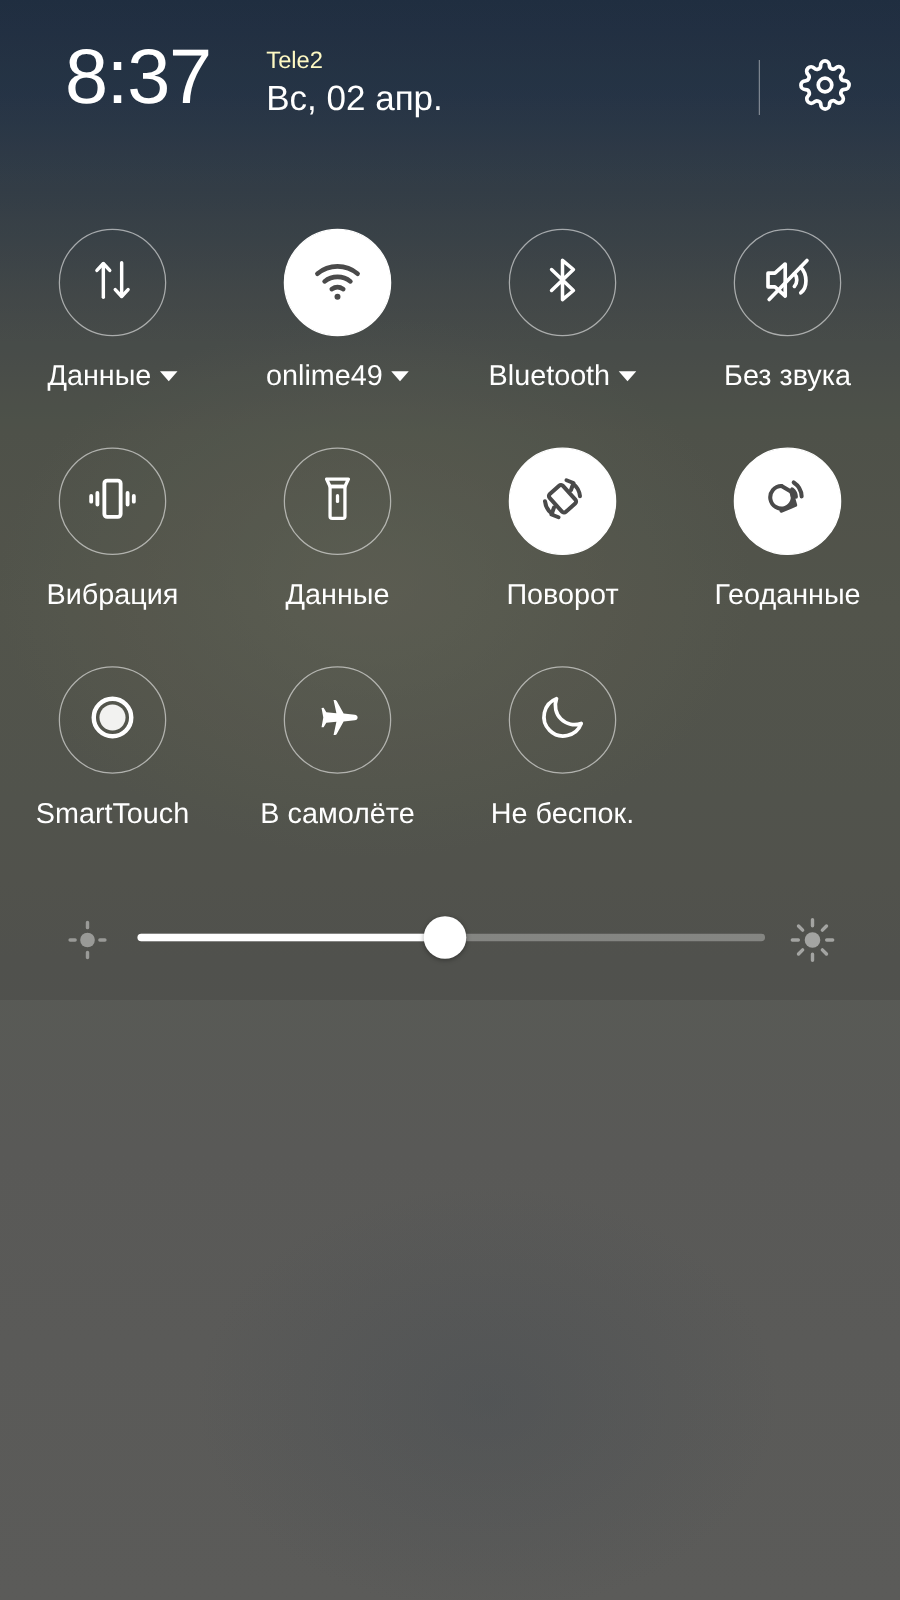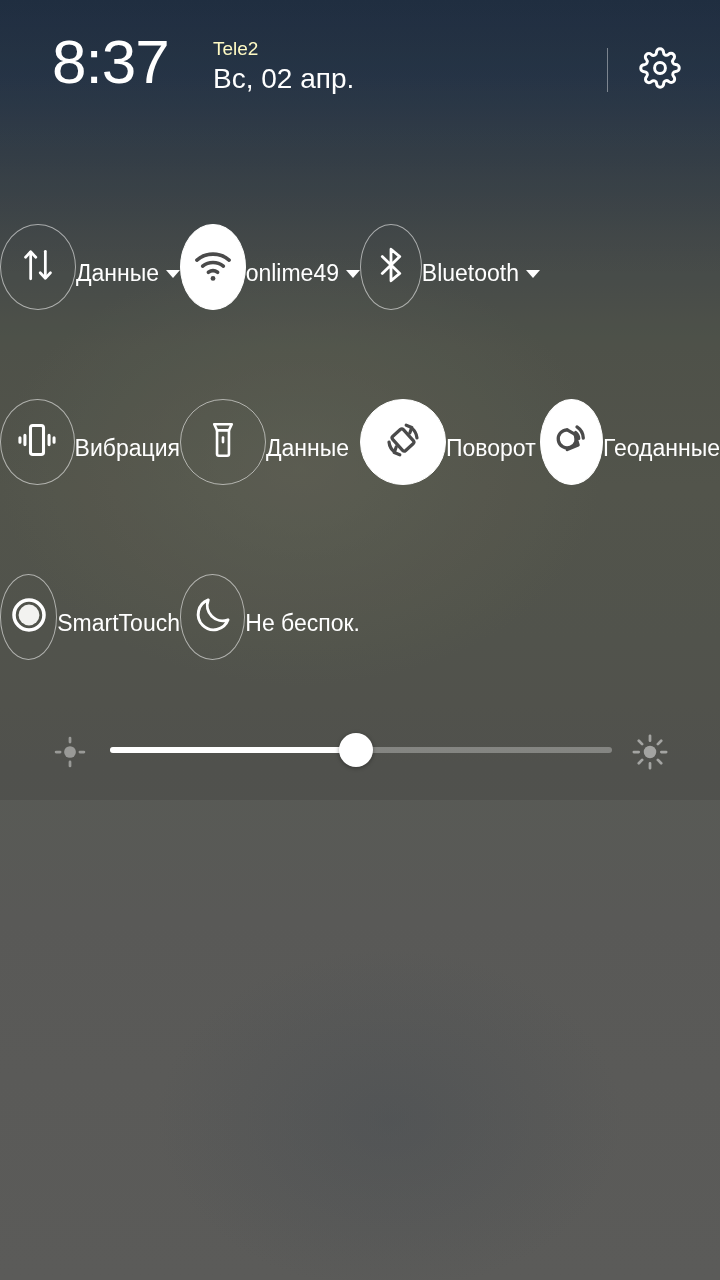--- a/index.html
+++ b/index.html
@@ -91,21 +91,21 @@
 
   
   #tiles {
     position:absolute; left:0; top:176px; width:720px;
   }
   .tile-row {
     display:flex; width:720px; height:175px;
   }
   .tile {
     width:180px;
-    display:flex; flex-direction:row; align-items:center;
+    display:flex; flex-direction:column; align-items:center;
     cursor:pointer;
   }
   .tile-circle {
     width:86px; height:86px; border-radius:50%;
     display:flex; align-items:center; justify-content:center;
     margin-top:7px;
   }
   .tile-circle.off {
     border:1.6px solid rgba(255,255,255,0.55);
     background:transparent;
@@ -230,20 +230,36 @@
               <path d="M7 7.2 17 16.8 12 21V3l5 4.2L7 16.8"></path>
             </svg>
           </span>
         </div>
         <div class="tile-label-wrap">
           <span class="tile-label">Bluetooth</span>
           <span class="caret"></span>
         </div>
       </div>
 
+      <div class="tile">
+        <div class="tile-circle off">
+          <span>
+            <svg width="44" height="44" viewBox="0 0 24 24" fill="none" stroke="#ffffff" stroke-width="1.6" stroke-linecap="round" stroke-linejoin="round">
+              <path d="M11 5 6.5 9H3.5v6h3L11 19z"></path>
+              <path d="M15 9.2c1.4 1.5 1.4 4.1 0 5.6"></path>
+              <path d="M17.8 6.4c3 3.1 3 9.1 0 11.2"></path>
+              <path d="M4 20.5 20.5 3.5"></path>
+            </svg>
+          </span>
+        </div>
+        <div class="tile-label-wrap">
+          <span class="tile-label">Без звука</span>
+
+        </div>
+      </div>
 
     </div>
 
     <div class="tile-row">
 
       <div class="tile">
         <div class="tile-circle off">
           <span>
             <svg width="46" height="46" viewBox="0 0 24 24" fill="none" stroke="#ffffff" stroke-width="1.6" stroke-linecap="round" stroke-linejoin="round">
               <rect x="8.6" y="4.4" width="6.8" height="15.2" rx="1.2"></rect>
@@ -322,20 +338,33 @@
               <circle cx="12" cy="12" r="5.0" fill="#f2f2f0"></circle>
             </svg>
           </span>
         </div>
         <div class="tile-label-wrap">
           <span class="tile-label">SmartTouch</span>
 
         </div>
       </div>
 
+      <div class="tile">
+        <div class="tile-circle off">
+          <span>
+            <svg width="42" height="42" viewBox="0 0 24 24" fill="#ffffff" stroke="none">
+              <path d="M21.2 12c0-.72-.5-1.2-1.3-1.3l-5.1-.5-3.1-5.6c-.25-.45-.6-.65-1-.65h-.5l1.3 6.1-4.6-.45-1.25-2.1-.95.1.8 4.4-.8 4.4.95.1 1.25-2.1 4.6-.45-1.3 6.1h.5c.4 0 .75-.2 1-.65l3.1-5.6 5.1-.5c.8-.1 1.3-.58 1.3-1.3z"></path>
+            </svg>
+          </span>
+        </div>
+        <div class="tile-label-wrap">
+          <span class="tile-label">В самолёте</span>
+
+        </div>
+      </div>
 
       <div class="tile">
         <div class="tile-circle off">
           <span>
             <svg width="44" height="44" viewBox="0 0 24 24" fill="none" stroke="#ffffff" stroke-width="1.6" stroke-linecap="round" stroke-linejoin="round">
               <path d="M20.2 14.6A8.4 8.4 0 0 1 9.4 3.8a8.4 8.4 0 1 0 10.8 10.8z"></path>
             </svg>
           </span>
         </div>
         <div class="tile-label-wrap">

